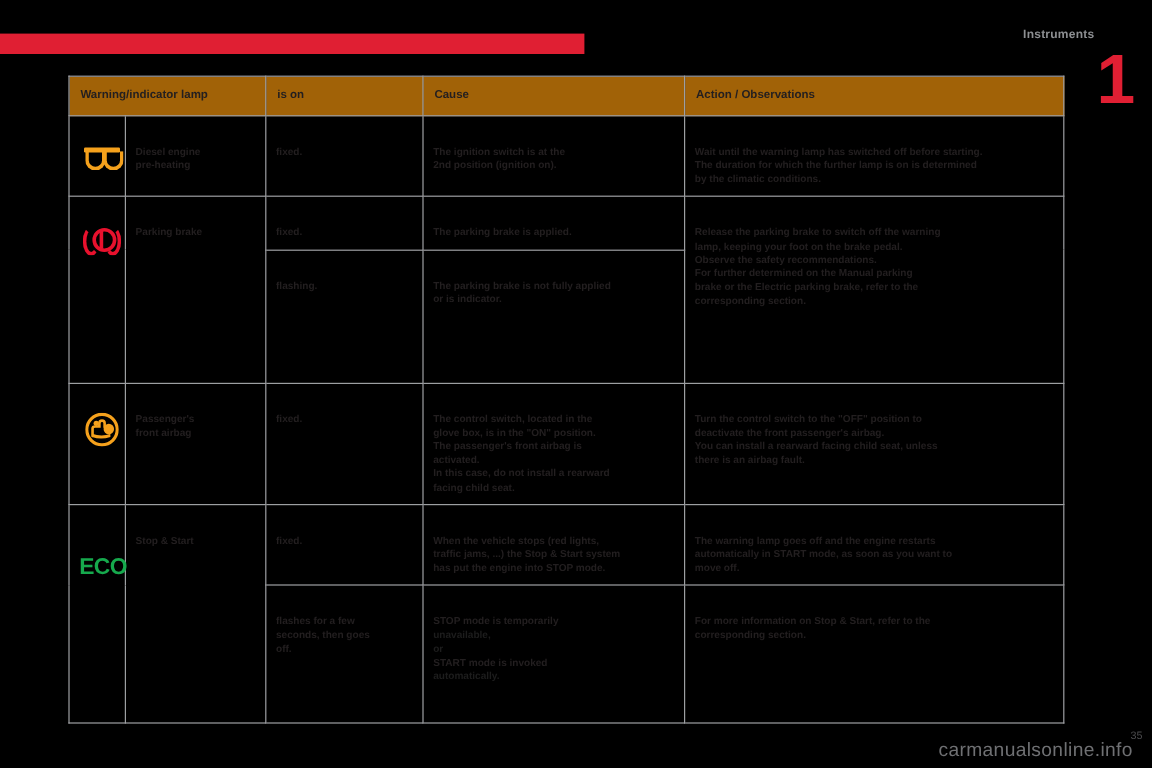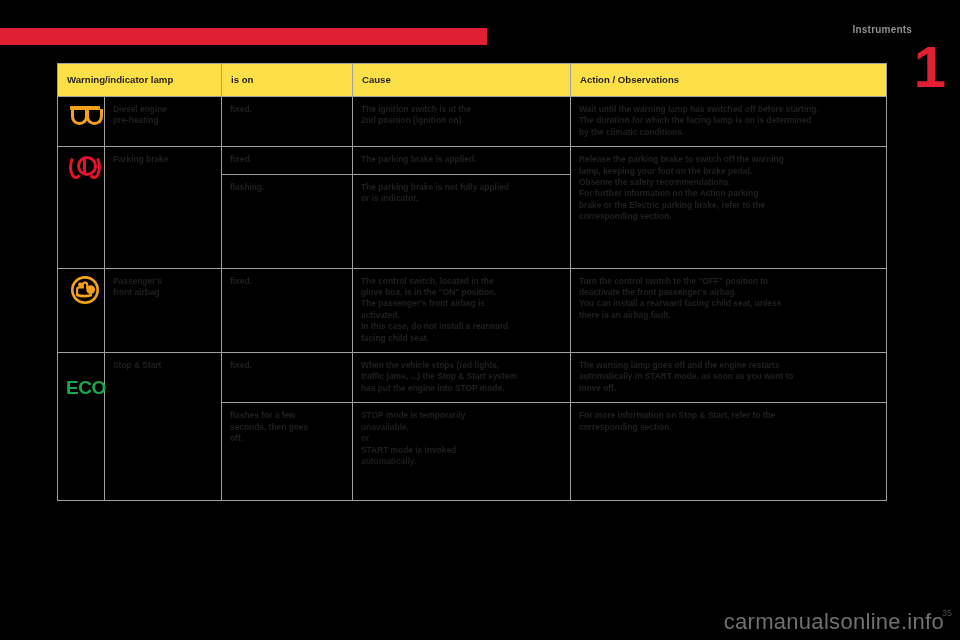--- a/index.html
+++ b/index.html
@@ -56,29 +56,29 @@
   }
   table.lamp-table {
     width: 100%;
     border-collapse: collapse;
     table-layout: fixed;
   }
   table.lamp-table th,
   table.lamp-table td {
     border: 1px solid #9d9fa2;
     vertical-align: top;
-    padding: 7px 8px 8px 8px;
+    padding: 24px 8px 8px 8px;
     font-size: 8.4px;
     line-height: 11.4px;
     color: #231f20;
     font-weight: bold;
     background: #000000;
   }
   table.lamp-table thead th {
-    background: #fde047;
+    background: #a16207;
     color: #231f20;
     font-size: 9.6px;
     font-weight: bold;
     height: 18px;
     padding: 7px 9px;
     text-align: left;
     vertical-align: middle;
   }
 
   
@@ -189,21 +189,21 @@
     text-align: center;
     padding-top: 1px;
     margin-top: 17px;
   }
 
   
   .watermark {
     position: absolute;
     right: 16px;
     bottom: 5px;
-    font-size: 22px;
+    font-size: 16px;
     color: #6f7073;
     letter-spacing: .3px;
     font-family: "Liberation Sans", sans-serif;
     white-space: nowrap;
   }
   .page-number {
     position: absolute;
     right: 8px;
     bottom: 22px;
     font-size: 9px;
@@ -255,21 +255,21 @@
         </td>
         <td class="ison-cell">
           <span class="cell-line">fixed.</span>
         </td>
         <td class="cause-cell">
           <span class="cell-line">The ignition switch is at the</span>
           <span class="cell-line">2nd position (ignition on).</span>
         </td>
         <td class="action-cell">
           <span class="cell-line">Wait until the warning lamp has switched off before starting.</span>
-          <span class="cell-line">The duration for which the facing lamp is on is determined</span>
+          <span class="cell-line">The duration for which the further lamp is on is determined</span>
           <span class="cell-line">by the climatic conditions.</span>
         </td>
       </tr>
 
       <tr>
         <td class="icon-cell" rowspan="2">
           <div class="icon-box">
             <div class="icon-parkbrake">
               <div class="arc a-l"></div>
               <div class="arc a-r"></div>
@@ -284,21 +284,21 @@
         <td class="ison-cell">
           <span class="cell-line">fixed.</span>
         </td>
         <td class="cause-cell">
           <span class="cell-line">The parking brake is applied.</span>
         </td>
         <td class="action-cell" rowspan="2">
           <span class="cell-line">Release the parking brake to switch off the warning</span>
           <span class="cell-line">lamp, keeping your foot on the brake pedal.</span>
           <span class="cell-line">Observe the safety recommendations.</span>
-          <span class="cell-line">For further information on the Action parking</span>
+          <span class="cell-line">For further determined on the Manual parking</span>
           <span class="cell-line">brake or the Electric parking brake, refer to the</span>
           <span class="cell-line">corresponding section.</span>
         </td>
       </tr>
       <tr>
         <td class="ison-cell" style="height:78px;">
           <span class="cell-line">flashing.</span>
         </td>
         <td class="cause-cell">
           <span class="cell-line">The parking brake is not fully applied</span>

